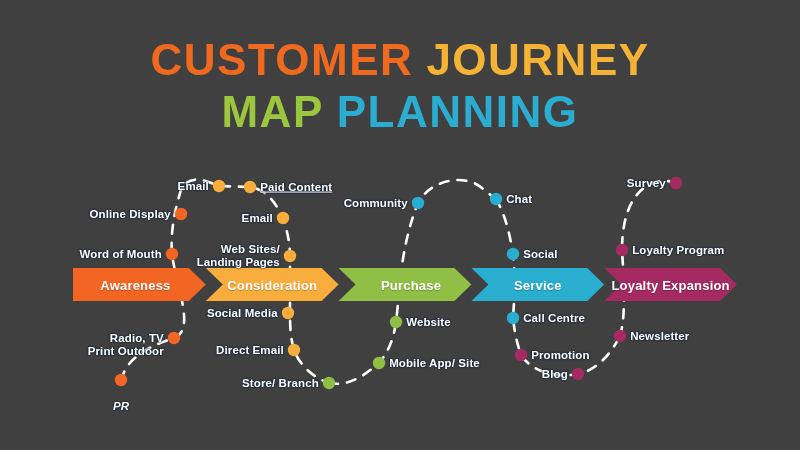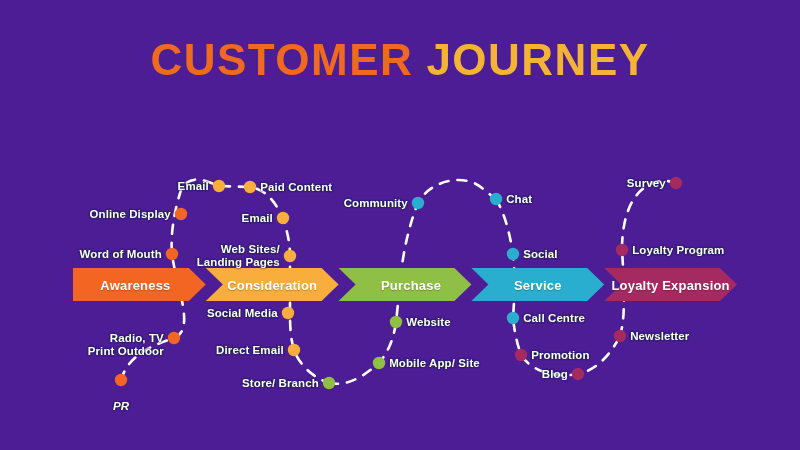--- a/index.html
+++ b/index.html
@@ -4,21 +4,21 @@
 <style>
   html, body {
     margin: 0;
     padding: 0;
     background: #0a1e39;
   }
   #stage {
     position: relative;
     width: 800px;
     height: 450px;
-    background: #4c1d95;
+    background: #404040;
     overflow: hidden;
     font-family: "Liberation Sans", sans-serif;
   }
   
   #title-block {
     position: absolute;
     top: 38px;
     left: 0;
     width: 800px;
     text-align: center;
@@ -71,20 +71,23 @@
 </style>
 </head>
 <body>
 
 <div id="stage">
 
   <div id="title-block">
     <div class="title-line first">
       <span class="tw" style="color: rgb(239, 106, 30);">CUSTOMER</span><span class="tw" style="color: rgb(245, 179, 53);">JOURNEY</span>
     </div>
+    <div class="title-line second">
+      <span class="tw" style="color: rgb(157, 198, 63);">MAP</span><span class="tw" style="color: rgb(42, 173, 208);">PLANNING</span>
+    </div>
   </div>
 
   <svg id="art" viewBox="0 0 800 450">
     <g id="curve-layer">
         <path d="M 121 380 C 128 356 150 346 174 338 C 196 330 176 286 172 254 C 170 230 176 206 181 190 C 190 172 208 182 219 186 L 250 187 C 268 190 276 204 283 218 C 288 234 290 244 290 256 L 290 313 C 290 336 292 342 294 350 C 300 366 314 378 329 383" fill="none" stroke="#ffffff" stroke-width="2.6" stroke-dasharray="9 9" stroke-linecap="round"></path>
         <path d="M 329 383 C 350 387 366 374 379 363 C 390 350 394 336 396 322 C 400 290 400 248 418 203 C 432 178 466 174 482 188 C 492 196 494 198 496 199" fill="none" stroke="#ffffff" stroke-width="2.6" stroke-dasharray="9 9" stroke-linecap="round"></path>
         <path d="M 496 199 C 506 216 510 236 513 254 C 516 282 514 302 513 318 C 515 336 518 346 521 355 C 532 372 556 378 578 374 C 598 370 612 352 620 336" fill="none" stroke="#ffffff" stroke-width="2.6" stroke-dasharray="9 9" stroke-linecap="round"></path>
         <path d="M 620 336 C 626 316 624 282 622 250 C 622 224 628 200 644 188 C 656 179 668 180 676 183" fill="none" stroke="#ffffff" stroke-width="2.6" stroke-dasharray="9 9" stroke-linecap="round"></path>
       </g>
     <g id="chevron-layer">
@@ -128,21 +131,21 @@
       <div class="stage-label" style="left: 670.6px; top: 284.5px;">Loyalty Expansion</div>
     </div>
 
   <div id="node-label-layer">
       <div class="node-label lbl-below" style="left: 121px; top: 400px; font-style: italic;">PR</div>
       <div class="node-label lbl-left" style="left: 163.8px; top: 338px; margin-top: 7px;">Radio, TV
 Print Outdoor</div>
       <div class="node-label lbl-left" style="left: 161.8px; top: 254px;">Word of Mouth</div>
       <div class="node-label lbl-left" style="left: 170.8px; top: 214px;">Online Display</div>
       <div class="node-label lbl-left" style="left: 208.8px; top: 186px;">Email</div>
-      <div class="node-label lbl-right" style="left: 260.2px; top: 187px;">Paid Content</div>
+      <div class="node-label lbl-right" style="left: 260.2px; top: 187px; text-decoration: underline;">Paid Content</div>
       <div class="node-label lbl-left" style="left: 272.8px; top: 218px; padding-left: 44px;">Email</div>
       <div class="node-label lbl-left" style="left: 279.8px; top: 256px;">Web Sites/
 Landing Pages</div>
       <div class="node-label lbl-left" style="left: 277.8px; top: 313px;">Social Media</div>
       <div class="node-label lbl-left" style="left: 283.8px; top: 350px;">Direct Email</div>
       <div class="node-label lbl-left" style="left: 318.8px; top: 383px;">Store/ Branch</div>
       <div class="node-label lbl-right" style="left: 389.2px; top: 363px;">Mobile App/ Site</div>
       <div class="node-label lbl-right" style="left: 406.2px; top: 322px;">Website</div>
       <div class="node-label lbl-left" style="left: 407.8px; top: 203px;">Community</div>
       <div class="node-label lbl-right" style="left: 506.2px; top: 199px;">Chat</div>

